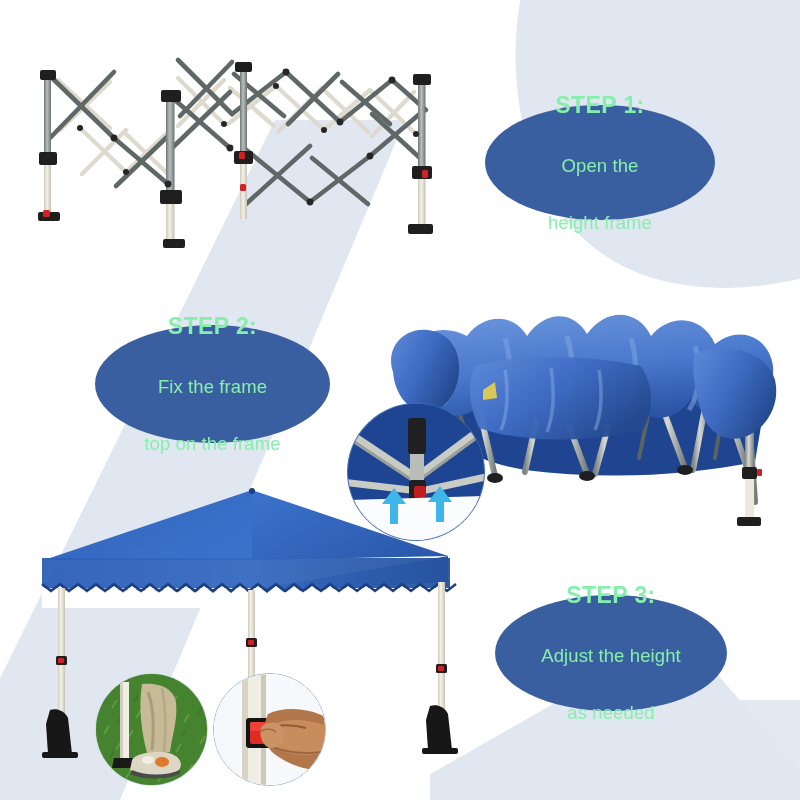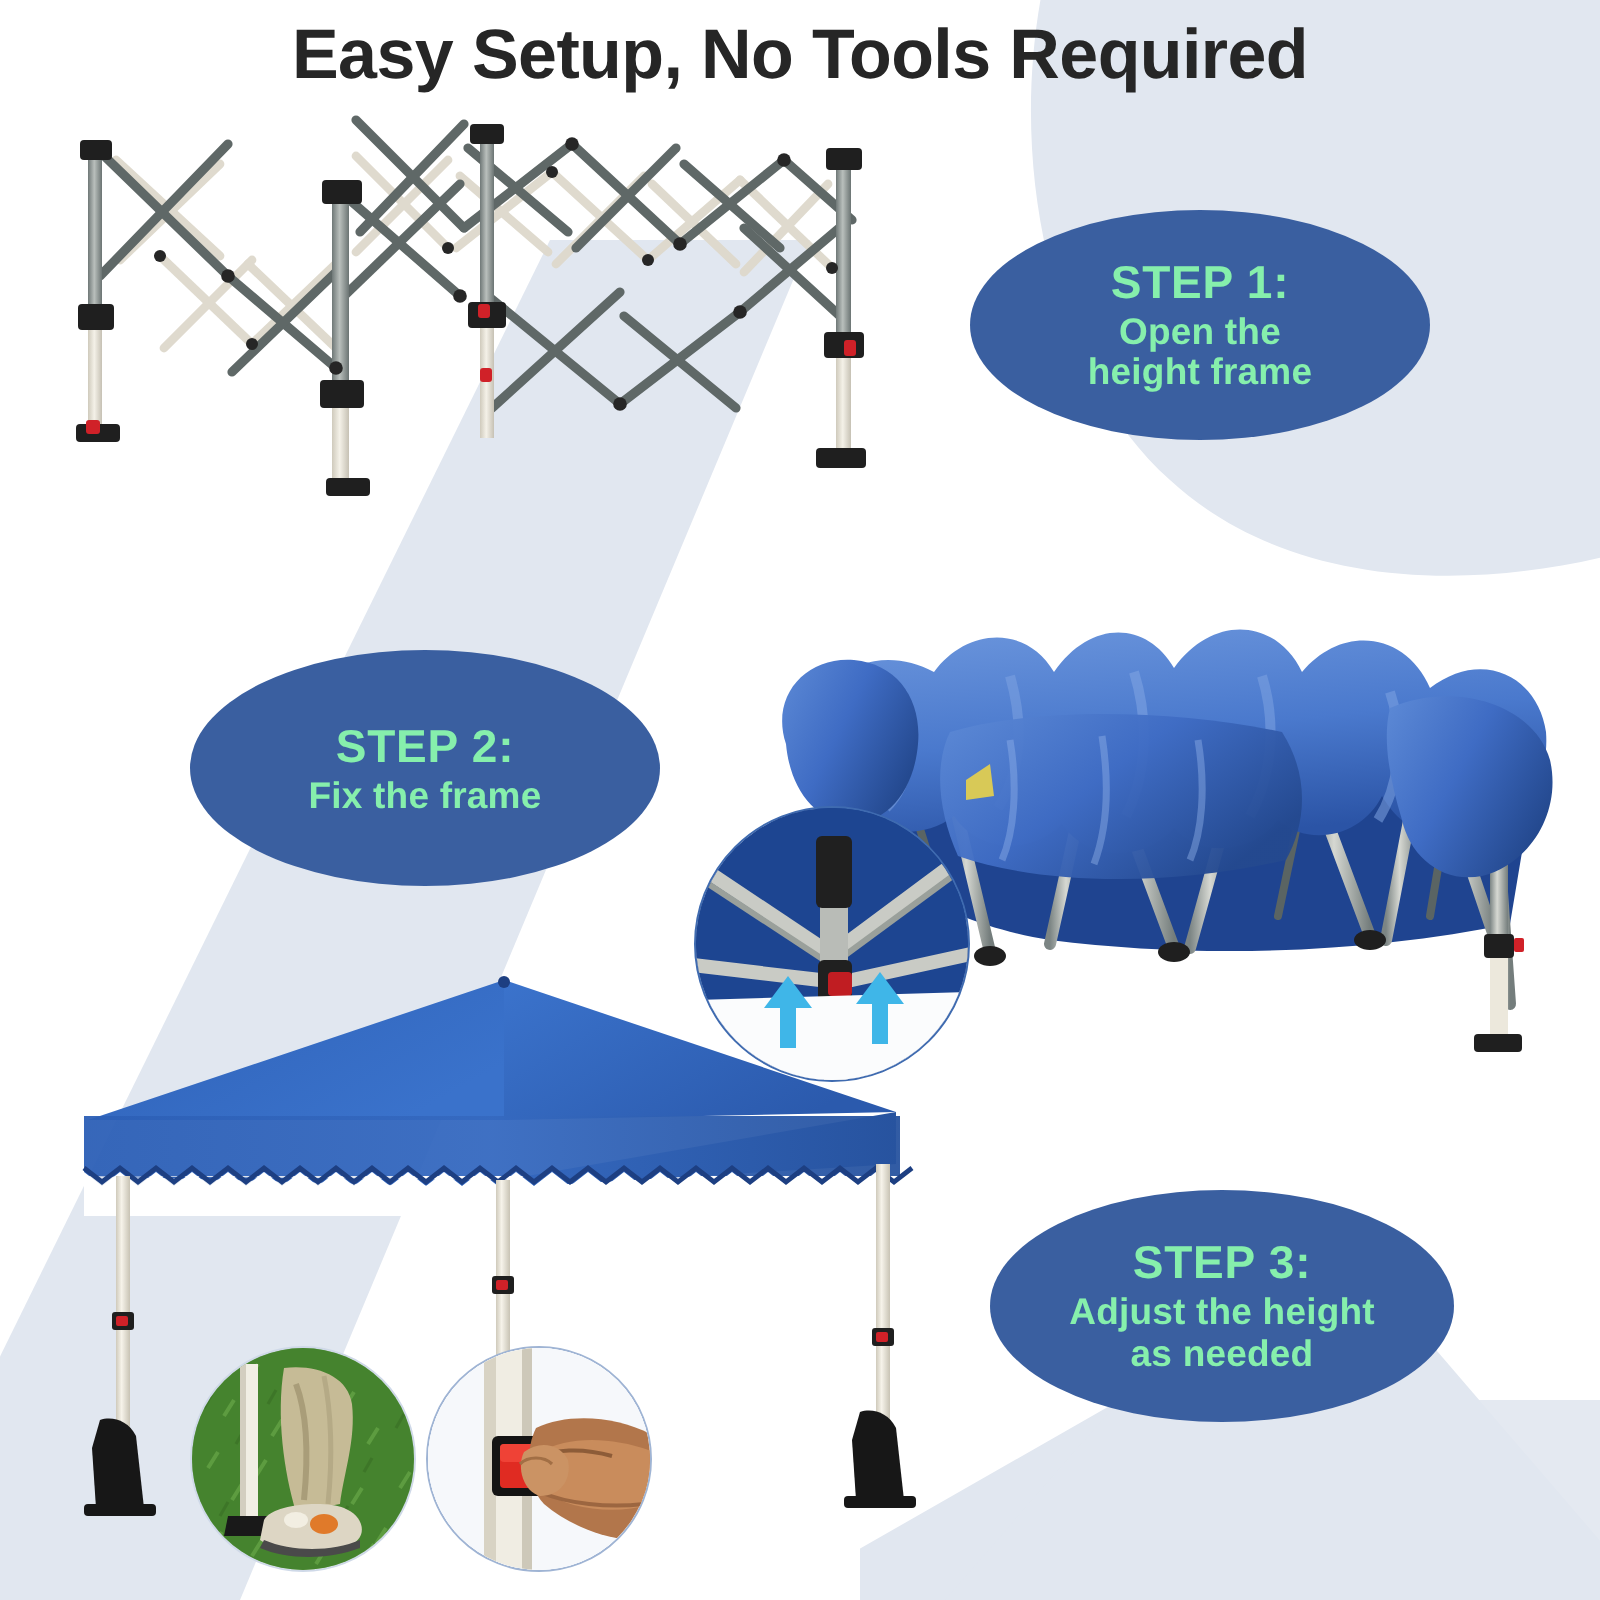--- a/index.html
+++ b/index.html
@@ -36,21 +36,21 @@
     align-items:center;
     justify-content:center;
     color:#86efac;
     text-align:center;
     z-index:45;
     line-height:1.13;
   }
   .badge .b-title{
     font-size:23px;font-weight:bold;letter-spacing:0.4px;margin-bottom:2px;
   }
-  .badge .b-line{font-size:18.5px;font-weight:bold;letter-spacing:0.1px;}
+  .badge .b-line{font-size:18.5px;font-weight:normal;letter-spacing:0.1px;margin-top:36px;}
 
   #badge-1{left:485px;top:105px;width:230px;height:115px;}
   #badge-2{left:95px;top:325px;width:235px;height:118px;}
   #badge-3{left:495px;top:595px;width:232px;height:116px;}
 
   
   .photo{position:absolute;z-index:20;}
 
   
   #photo-frame{left:18px;top:52px;width:450px;height:200px;}
@@ -94,21 +94,20 @@
       <path d="M688 640 L860 840 L430 860 L430 760 Z" fill="#e1e7f0"></path>
 
       <path d="M560 700 L860 700 L860 860 L420 860 Z" fill="#e1e7f0" opacity="0.9"></path>
 
       <path d="M430 660 L690 638 L560 700 L420 780 Z" fill="#ffffff"></path>
 
       <path d="M770 300 L860 300 L860 560 L770 560 Z" fill="#ffffff"></path>
     </g>
   </svg>
 
-  <div class="title">Easy Setup, No Tools Required</div>
 
   <svg class="photo" id="photo-frame" viewBox="0 0 450 200" width="450" height="200">
     <defs>
       <linearGradient id="poleG" x1="0" y1="0" x2="1" y2="0">
         <stop offset="0%" stop-color="#6f7877"></stop>
         <stop offset="45%" stop-color="#b9bfbc"></stop>
         <stop offset="100%" stop-color="#6b7473"></stop>
       </linearGradient>
       <linearGradient id="poleW" x1="0" y1="0" x2="1" y2="0">
         <stop offset="0%" stop-color="#cfcabc"></stop>
@@ -466,20 +465,21 @@
 
   <div class="badge" id="badge-1" style="background:#3a5fa0">
     <div class="b-title">STEP 1:</div>
     <div class="b-line">Open the</div>
     <div class="b-line">height frame</div>
   </div>
 
   <div class="badge" id="badge-2" style="background:#3a5fa0">
     <div class="b-title">STEP 2:</div>
     <div class="b-line">Fix the frame</div>
+    <div class="b-line">top on the frame</div>
   </div>
 
   <div class="badge" id="badge-3" style="background:#3a5fa0">
     <div class="b-title">STEP 3:</div>
     <div class="b-line">Adjust the height</div>
     <div class="b-line">as needed</div>
   </div>
 
 </div>
 

